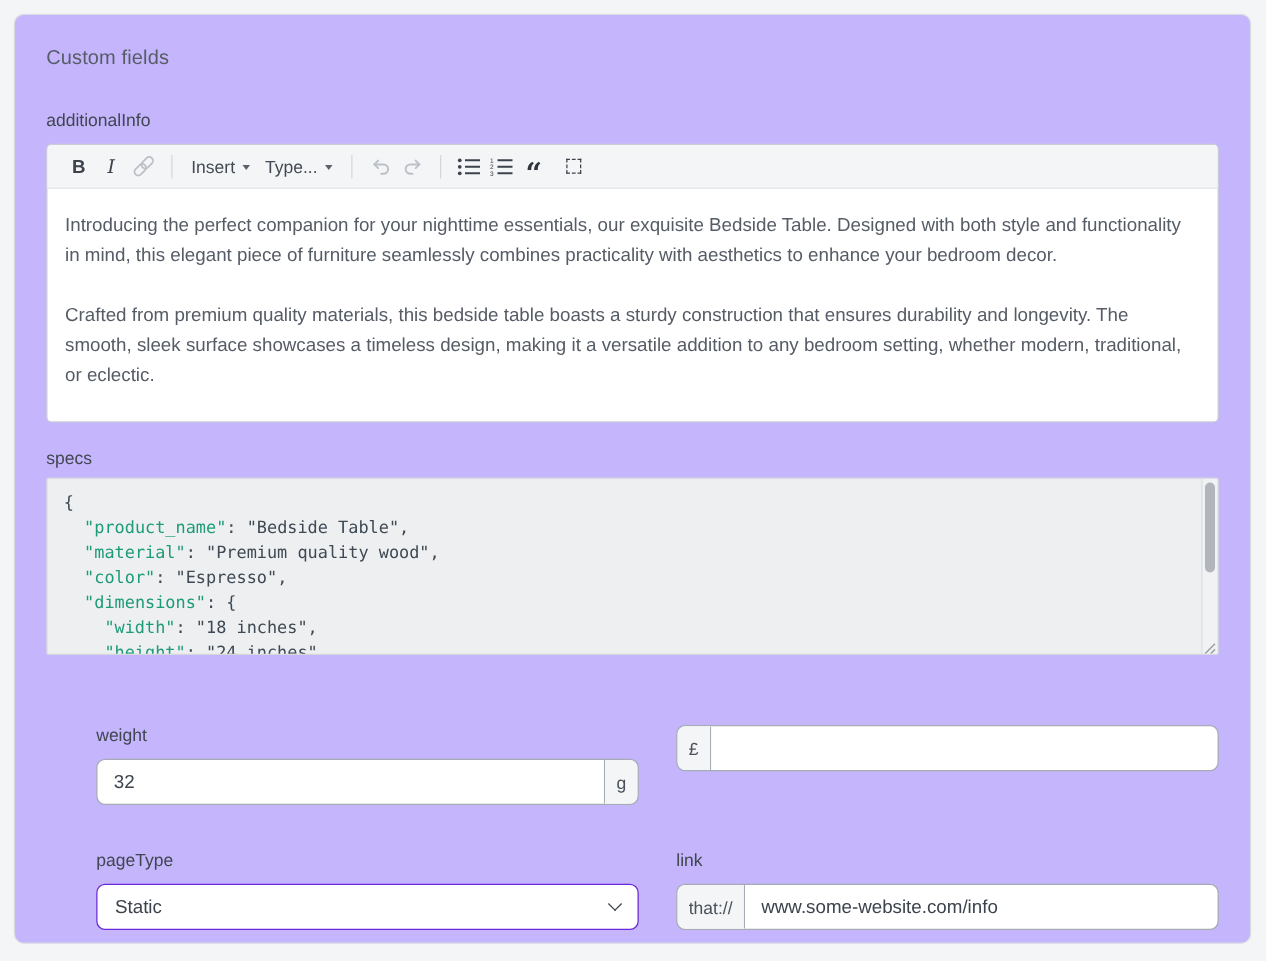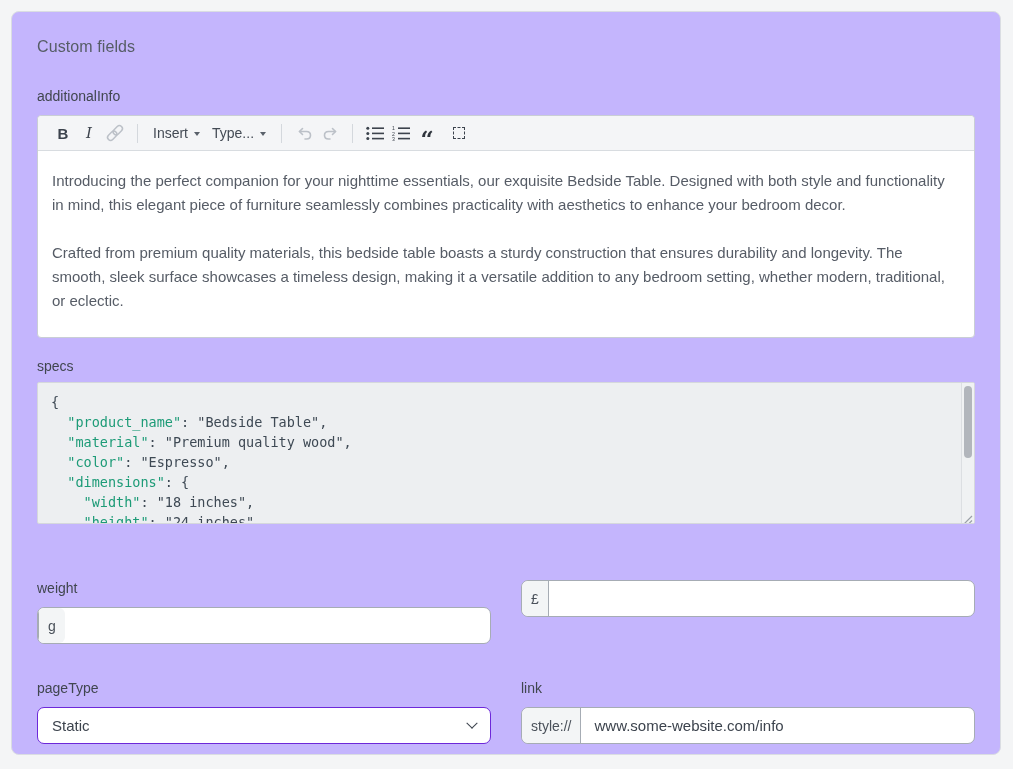--- a/index.html
+++ b/index.html
@@ -85,21 +85,21 @@
   }
   .code-scroll-thumb {
     position: absolute; top: 3px; left: 2px; width: 8px; height: 72px;
     background: #b2b6bc; border-radius: 4px;
   }
   .resize-grip { position: absolute; right: 1px; bottom: 1px; width: 11px; height: 11px; }
   
   .field-grid {
     margin-top: 56px;
     display: grid; grid-template-columns: 1fr 1fr;
-    column-gap: 30px; row-gap: 36px;
+    column-gap: 30px; row-gap: 36px; margin-left: 40px;
   }
   .igroup {
     display: flex; align-items: stretch; height: 37px;
     border: 1px solid #a6acb4; border-radius: 7px;
     background: #fff; overflow: hidden;
   }
   .igroup input {
     flex: 1; min-width: 0; border: none; outline: none; background: transparent;
     padding: 0 13px; font-size: 15px; color: #3c434d;
     font-family: "Liberation Sans", sans-serif;
@@ -221,36 +221,37 @@
           <path d="M10 2 L2 10 M10 6.5 L6.5 10" stroke="#9aa0a7" stroke-width="1.2" fill="none"></path>
         </svg>
       </div>
     </div>
   </div>
 
   <div class="field-grid">
     <div>
       <label class="field-label">weight</label>
       <div class="igroup">
+        <input type="text" value="32" style="">
         <span class="addon suffix">g</span>
       </div>
     </div>
     <div>
       <div class="igroup">
         <span class="addon prefix">£</span>
       </div>
     </div>
     <div>
       <label class="field-label">pageType</label>
       <div class="select">
         <span>Static</span>
         <span class="chevron-down"></span>
       </div>
     </div>
     <div>
       <label class="field-label">link</label>
       <div class="igroup">
-        <span class="addon prefix">style://</span>
+        <span class="addon prefix">that://</span>
         <input type="text" value="www.some-website.com/info" style="">
       </div>
     </div>
   </div>
 </div>
 
 </body></html>

